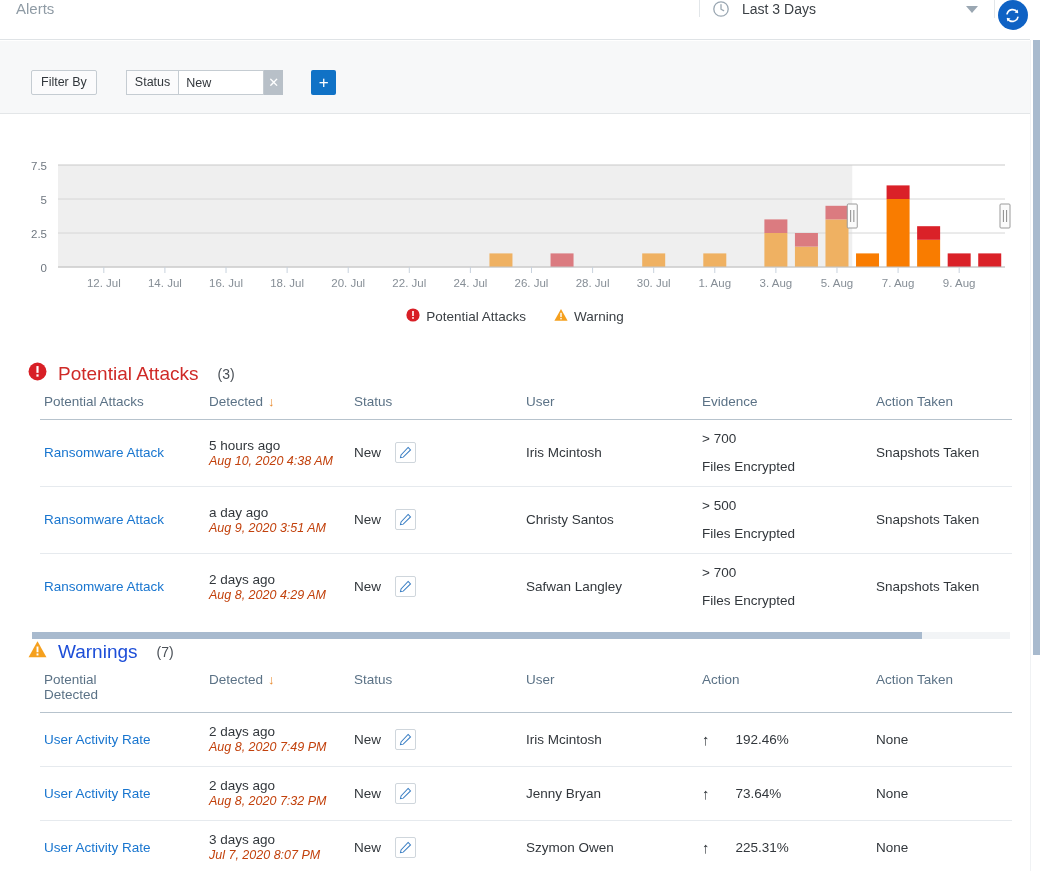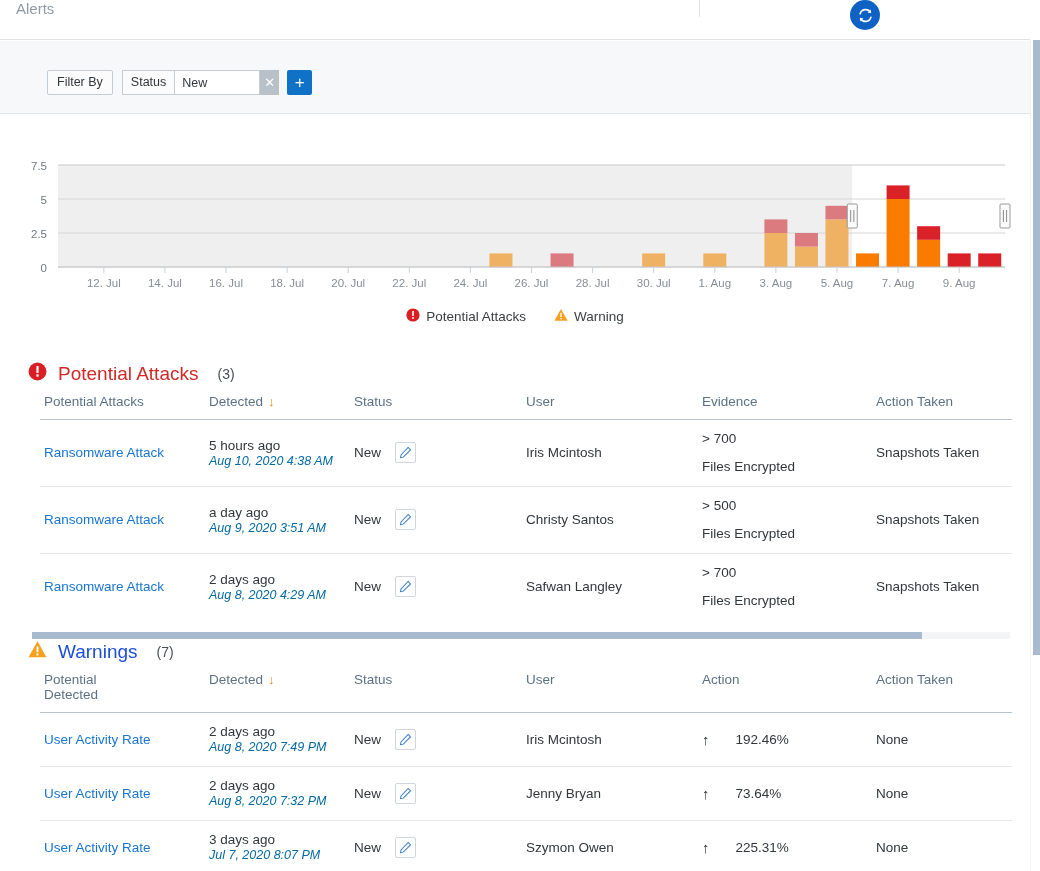--- a/index.html
+++ b/index.html
@@ -50,22 +50,22 @@
     display:flex;align-items:center;justify-content:center;
     cursor:pointer;
   }
 
   
   .filterbar {
     position:absolute; left:0; top:41px; width:1030px; height:73px;
     background:#f7f8f9; border-bottom:1px solid #e3e6e8;
   }
   .filter-group {
-    position:absolute; left:47px; top:29px;
-    display:flex; align-items:center;
+    position:absolute; left:31px; top:29px;
+    display:flex; align-items:center;gap:20px;
   }
   .btn-filterby {
     height:25px; padding:0 9px;
     border:1px solid #c5ccd2; background:#fbfbfc;
     font-size:12.5px; color:#32373c; line-height:23px;
     border-radius:2px; cursor:pointer;
   }
   .chip { display:flex; align-items:center; margin-left:9px; }
   .chip-key {
     height:25px; padding:0 8px;
@@ -122,21 +122,21 @@
     vertical-align: top;
   }
   table.dt td {
     font-size:13.5px; color:#32373c;
     padding: 11px 4px 12px 4px;
     border-bottom:1px solid #e6eaee;
     vertical-align: middle;
   }
   table.dt tr:last-child td { border-bottom:none; }
   .link { color:#1875cf; cursor:pointer; }
-  .sub { font-style: italic; color:#0369a1; font-size:12.5px; display:block; margin-top:1px;}
+  .sub { font-style: italic; color:#c2410c; font-size:12.5px; display:block; margin-top:1px;}
   .statuscell { display:flex; align-items:center; gap:14px; }
   .edit-btn {
     width:21px;height:21px; border:1px solid #cfd6dc; background:#fff;
     display:flex;align-items:center;justify-content:center; cursor:pointer; border-radius:2px;
   }
   .sort-arrow { color:#e8892b; margin-left:5px; font-size:13px; }
   .evid { display:flex; gap:13px;flex-direction:column; }
   .evid-num { min-width:40px; }
   .changecell { display:flex; align-items:center; gap:26px; }
   .uparrow { font-size:15px; color:#32373c; }
@@ -152,20 +152,30 @@
   .vscroll-thumb { position:absolute; left:2px; top:0px; width:7px; height:615px; background:#a8bace; cursor:pointer; }
 </style>
 </head>
 <body>
 
 <div id="root">
 
   <div class="topbar">
     <div class="topbar-title">Alerts</div>
 
+    <div class="daterange">
+      <span class="clock-icon">
+        <svg width="18" height="18" viewBox="0 0 18 18">
+          <circle cx="9" cy="9" r="7.2" fill="none" stroke="#9aa7b2" stroke-width="1.3"></circle>
+          <path d="M9 4.6 L9 9.2 L11.6 10.6" fill="none" stroke="#9aa7b2" stroke-width="1.3" stroke-linecap="round"></path>
+        </svg>
+      </span>
+      <span class="daterange-label">Last 3 Days</span>
+      <span class="caret-down"></span>
+    </div>
 
     <div class="refresh-wrap">
       <div class="refresh-btn">
         <svg width="17" height="17" viewBox="0 0 18 18">
           <path d="M14.2 5.6A6 6 0 0 0 3.3 7.2" fill="none" stroke="#fff" stroke-width="1.7" stroke-linecap="round"></path>
           <path d="M3.8 12.4a6 6 0 0 0 10.9-1.6" fill="none" stroke="#fff" stroke-width="1.7" stroke-linecap="round"></path>
           <path d="M14.6 2.6 L14.6 6.1 L11.1 6.1 Z" fill="#fff"></path>
           <path d="M3.4 15.4 L3.4 11.9 L6.9 11.9 Z" fill="#fff"></path>
         </svg>
       </div>

